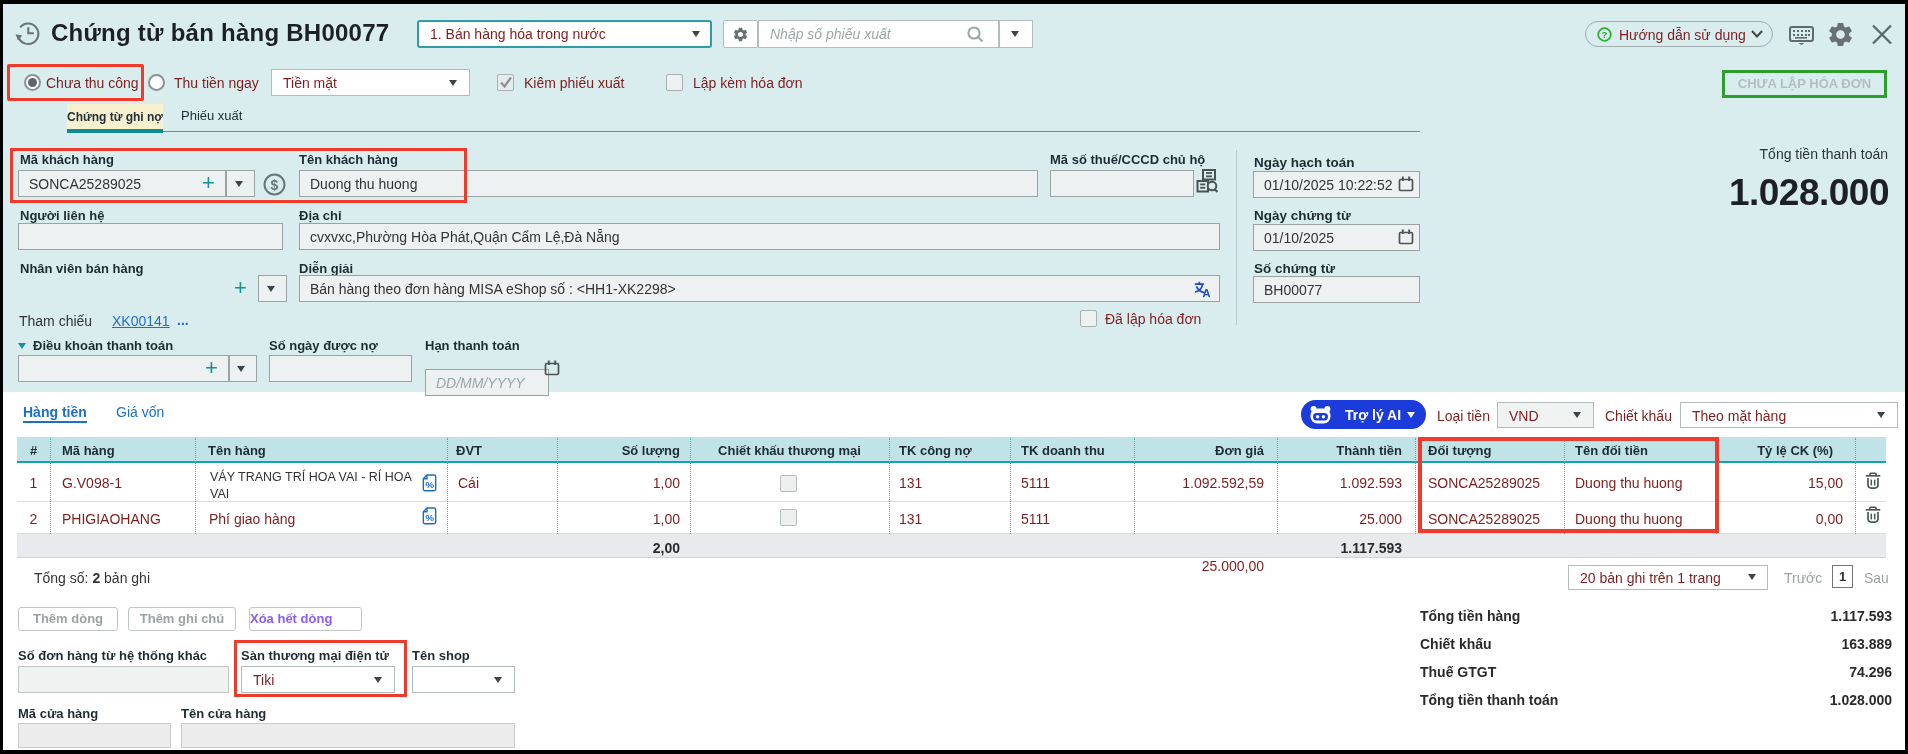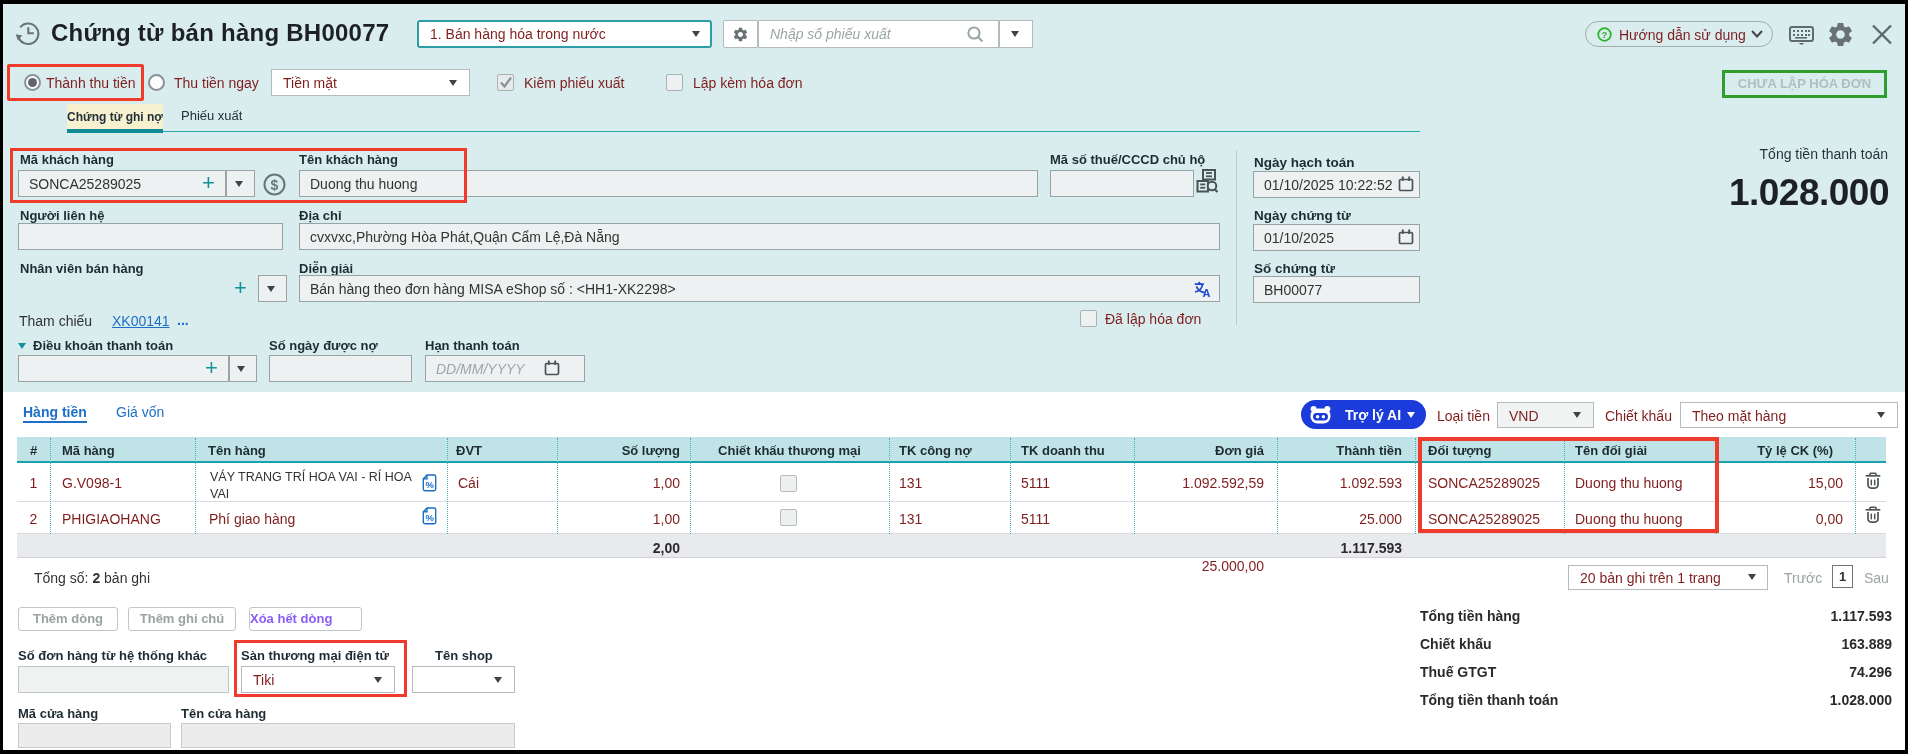--- a/index.html
+++ b/index.html
@@ -81,21 +81,21 @@
     </svg>
 <svg class="abs" style="left:1870px;top:23px;" width="24" height="23" viewBox="0 0 23 23">
       <line x1="2.5" y1="2.5" x2="20.5" y2="20.5" stroke="#5d6b6d" stroke-width="2.4"></line>
       <line x1="20.5" y1="2.5" x2="2.5" y2="20.5" stroke="#5d6b6d" stroke-width="2.4"></line>
     </svg>
 
 <div class="redbox" style="left:7px;top:64px;width:137px;height:37px;border-radius:2px;"></div>
 <div class="radio" style="left:24px;top:74px;">
       <div class="dot"></div>
     </div>
-<div class="txt" style="left:46px;top:75px;">Thành thu tiền</div>
+<div class="txt" style="left:46px;top:75px;">Chưa thu công</div>
 <div class="radio" style="left:148px;top:74px;"></div>
 <div class="txt" style="left:174px;top:75px;">Thu tiền ngay</div>
 <div class="abs wht" style="left:271px;top:69px;width:199px;height:27px;"></div>
 <div class="txt" style="left:283px;top:75px;">Tiền mặt</div>
 <div class="caret" style="left:449px;top:80px;"></div>
 <div class="cb" style="left:497px;top:74px;"></div>
 <svg class="abs" style="left:499px;top:76px;" width="14" height="13" viewBox="0 0 14 13">
       <polyline points="2,6.5 5.5,10.5 12,1.5" fill="none" stroke="#8a9194" stroke-width="2.2"></polyline>
     </svg>
 <div class="txt" style="left:524px;top:75px;">Kiêm phiếu xuất</div>
@@ -174,21 +174,21 @@
 <div class="txt" style="left:1105px;top:311px;">Đã lập hóa đơn</div>
 <div class="abs" style="left:18px;top:343px;width:0;height:0;border-left:4.5px solid transparent;border-right:4.5px solid transparent;border-top:6px solid #12939b;"></div>
 <div class="lbl" style="left:33px;top:338px;">Điều khoản thanh toán</div>
 <div class="inp" style="left:18px;top:355px;width:211px;"></div>
 <div class="abs" style="left:205px;top:355px;font-size:22px;font-weight:300;color:#12939b;line-height:26px;">+</div>
 <div class="inp" style="left:229px;top:355px;width:28px;"></div>
 <div class="caret" style="left:237px;top:366px;"></div>
 <div class="lbl" style="left:269px;top:338px;">Số ngày được nợ</div>
 <div class="inp" style="left:269px;top:355px;width:143px;"></div>
 <div class="lbl" style="left:425px;top:338px;">Hạn thanh toán</div>
-<div class="inp" style="left:425px;top:355px;width:160px;font-style:italic;color:#9ba6a6;">DD/MM/YYYY</div>
+<div class="inp" style="left:425px;top:369px;width:124px;font-style:italic;color:#9ba6a6;">DD/MM/YYYY</div>
 <svg class="abs" style="left:544px;top:360px;" width="16" height="16" viewBox="0 0 16 16">
       <rect x="1.5" y="3.5" width="13" height="11" rx="1.2" fill="none" stroke="#4a5456" stroke-width="1.7"></rect>
       <line x1="4.8" y1="0.5" x2="4.8" y2="5" stroke="#4a5456" stroke-width="1.9"></line>
       <line x1="11.2" y1="0.5" x2="11.2" y2="5" stroke="#4a5456" stroke-width="1.9"></line>
     </svg>
 
 <div class="abs" style="left:23px;top:404px;font-size:14px;font-weight:bold;color:#1e6fc8;border-bottom:2px solid #1e6fc8;padding-bottom:1px;">Hàng tiền</div>
 <div class="abs" style="left:116px;top:404px;font-size:14px;color:#1e6fc8;">Giá vốn</div>
 <div class="abs" style="left:1301px;top:400px;width:125px;height:29px;background:#1b3bdb;border-radius:15px;"></div>
 <svg class="abs" style="left:1309px;top:404px;" width="23" height="21" viewBox="0 0 23 21">
@@ -219,21 +219,21 @@
 <div class="lbl" style="left:62px;top:443px;">Mã hàng</div>
 <div class="lbl" style="left:208px;top:443px;">Tên hàng</div>
 <div class="lbl" style="left:456px;top:443px;">ĐVT</div>
 <div class="lbl" style="left:557px;top:443px;width:123px;text-align:right;">Số lượng</div>
 <div class="lbl" style="left:690px;top:443px;width:199px;text-align:center;">Chiết khấu thương mại</div>
 <div class="lbl" style="left:899px;top:443px;">TK công nợ</div>
 <div class="lbl" style="left:1021px;top:443px;">TK doanh thu</div>
 <div class="lbl" style="left:1134px;top:443px;width:130px;text-align:right;">Đơn giá</div>
 <div class="lbl" style="left:1277px;top:443px;width:125px;text-align:right;">Thành tiền</div>
 <div class="lbl" style="left:1428px;top:443px;">Đối tượng</div>
-<div class="lbl" style="left:1575px;top:443px;">Tên đối giải</div>
+<div class="lbl" style="left:1575px;top:443px;">Tên đối tiền</div>
 <div class="lbl" style="left:1716px;top:443px;width:117px;text-align:right;">Tỷ lệ CK (%)</div>
 
 <div class="sep-v" style="left:50px;top:438px;height:96px;"></div>
 <div class="sep-v" style="left:195px;top:438px;height:96px;"></div>
 <div class="sep-v" style="left:447px;top:438px;height:96px;"></div>
 <div class="sep-v" style="left:557px;top:438px;height:96px;"></div>
 <div class="sep-v" style="left:690px;top:438px;height:96px;"></div>
 <div class="sep-v" style="left:889px;top:438px;height:96px;"></div>
 <div class="sep-v" style="left:1010px;top:438px;height:96px;"></div>
 <div class="sep-v" style="left:1134px;top:438px;height:96px;"></div>
@@ -308,21 +308,21 @@
 <div class="abs" style="left:18px;top:607px;width:100px;height:24px;border:1px solid #c0c6c6;border-radius:3px;text-align:center;font-size:13px;font-weight:bold;color:#9aa3a3;line-height:22px;">Thêm dòng</div>
 <div class="abs" style="left:128px;top:607px;width:108px;height:24px;border:1px solid #c0c6c6;border-radius:3px;text-align:center;font-size:13px;font-weight:bold;color:#9aa3a3;line-height:22px;">Thêm ghi chú</div>
 <div class="abs" style="left:249px;top:607px;width:113px;height:24px;border:1px solid #c0c6c6;border-radius:3px;text-align:left;font-size:13px;font-weight:bold;color:#8b5cf6;line-height:22px;">Xóa hết dòng</div>
 <div class="lbl" style="left:18px;top:648px;">Số đơn hàng từ hệ thống khác</div>
 <div class="inp" style="left:18px;top:666px;width:211px;background:#f0f2f2;border-color:#c0c6c6;"></div>
 <div class="redbox" style="left:234px;top:640px;width:173px;height:57px;"></div>
 <div class="lbl" style="left:241px;top:648px;">Sàn thương mại điện tử</div>
 <div class="abs wht" style="left:241px;top:666px;width:154px;height:27px;"></div>
 <div class="txt" style="left:253px;top:672px;">Tiki</div>
 <div class="caret" style="left:374px;top:677px;"></div>
-<div class="lbl" style="left:412px;top:648px;margin-left:23px;">Tên shop</div>
+<div class="lbl" style="left:412px;top:648px;">Tên shop</div>
 <div class="abs wht" style="left:412px;top:666px;width:103px;height:27px;"></div>
 <div class="caret" style="left:494px;top:677px;"></div>
 <div class="lbl" style="left:18px;top:706px;">Mã cửa hàng</div>
 <div class="inp" style="left:18px;top:723px;width:153px;height:25px;background:#ececec;border-color:#c6cbcb;"></div>
 <div class="lbl" style="left:181px;top:706px;">Tên cửa hàng</div>
 <div class="inp" style="left:181px;top:723px;width:334px;height:25px;background:#ececec;border-color:#c6cbcb;"></div>
 
 <div class="abs" style="left:1420px;top:608px;font-size:14px;font-weight:bold;color:#2a2a2a;">Tổng tiền hàng</div>
 <div class="abs" style="left:1692px;top:608px;width:200px;text-align:right;font-size:14px;font-weight:bold;color:#2a2a2a;">1.117.593</div>
 <div class="abs" style="left:1420px;top:636px;font-size:14px;font-weight:bold;color:#2a2a2a;">Chiết khấu</div>

